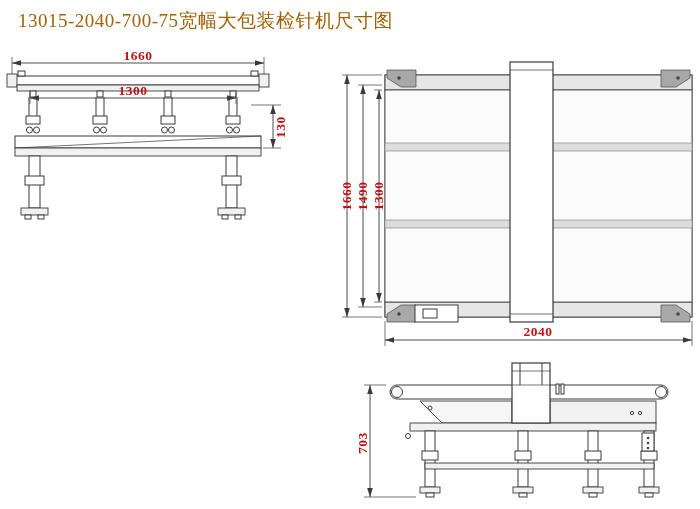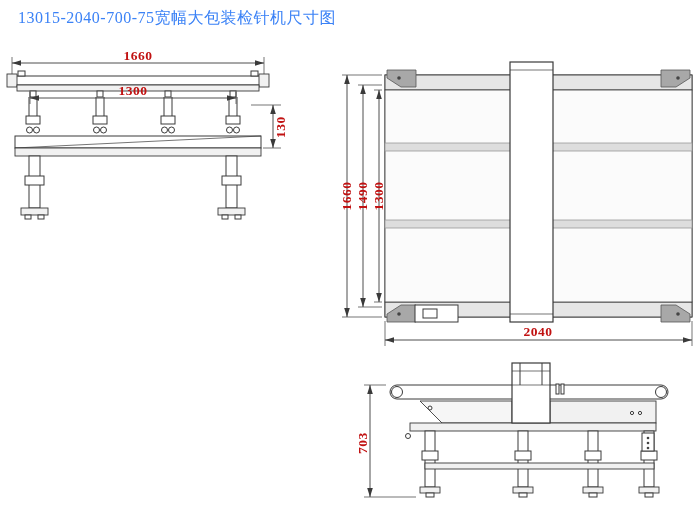--- a/index.html
+++ b/index.html
@@ -1,19 +1,19 @@
 <!DOCTYPE html>
 <html style="--dim-color: #c11212; --line-color: #3a3a3a;"><head>
 <meta charset="utf-8">
 <style>
   * { margin:0; padding:0; box-sizing:border-box; }
   html,body { background:#fff; }
   body { width:700px; height:509px; font-family:"Liberation Serif", serif; position:relative; overflow:hidden; }
   .canvas { position:absolute; left:0; top:0; width:700px; height:509px; background:#ffffff; }
-  .title { position:absolute; left:18px; top:8px; font-size:16px; color:#3b82f6; letter-spacing:0.5px; white-space:nowrap; }
+  .title { position:absolute; left:18px; top:8px; font-size:19px; color:#a16207; letter-spacing:0.5px; white-space:nowrap; }
   svg { position:absolute; overflow:visible; }
   .s  { fill:#ffffff; stroke:var(--line-color,#3a3a3a); stroke-width:1; }
   .sl { fill:#f1f1f1; stroke:var(--line-color,#3a3a3a); stroke-width:0.9; }
   .sd { fill:#dddddd; stroke:#9a9a9a; stroke-width:0.8; }
   .ln { stroke:var(--line-color,#3a3a3a); stroke-width:1; fill:none; }
   .thin { stroke-width:0.7; }
   .bracket { fill:#a8a8a8; stroke:#555; stroke-width:0.8; }
   .dimln { stroke:#3a3a3a; stroke-width:0.9; fill:none; }
   .extln { stroke:#3a3a3a; stroke-width:0.7; fill:none; }
   .arw { fill:#3a3a3a; stroke:none; }

